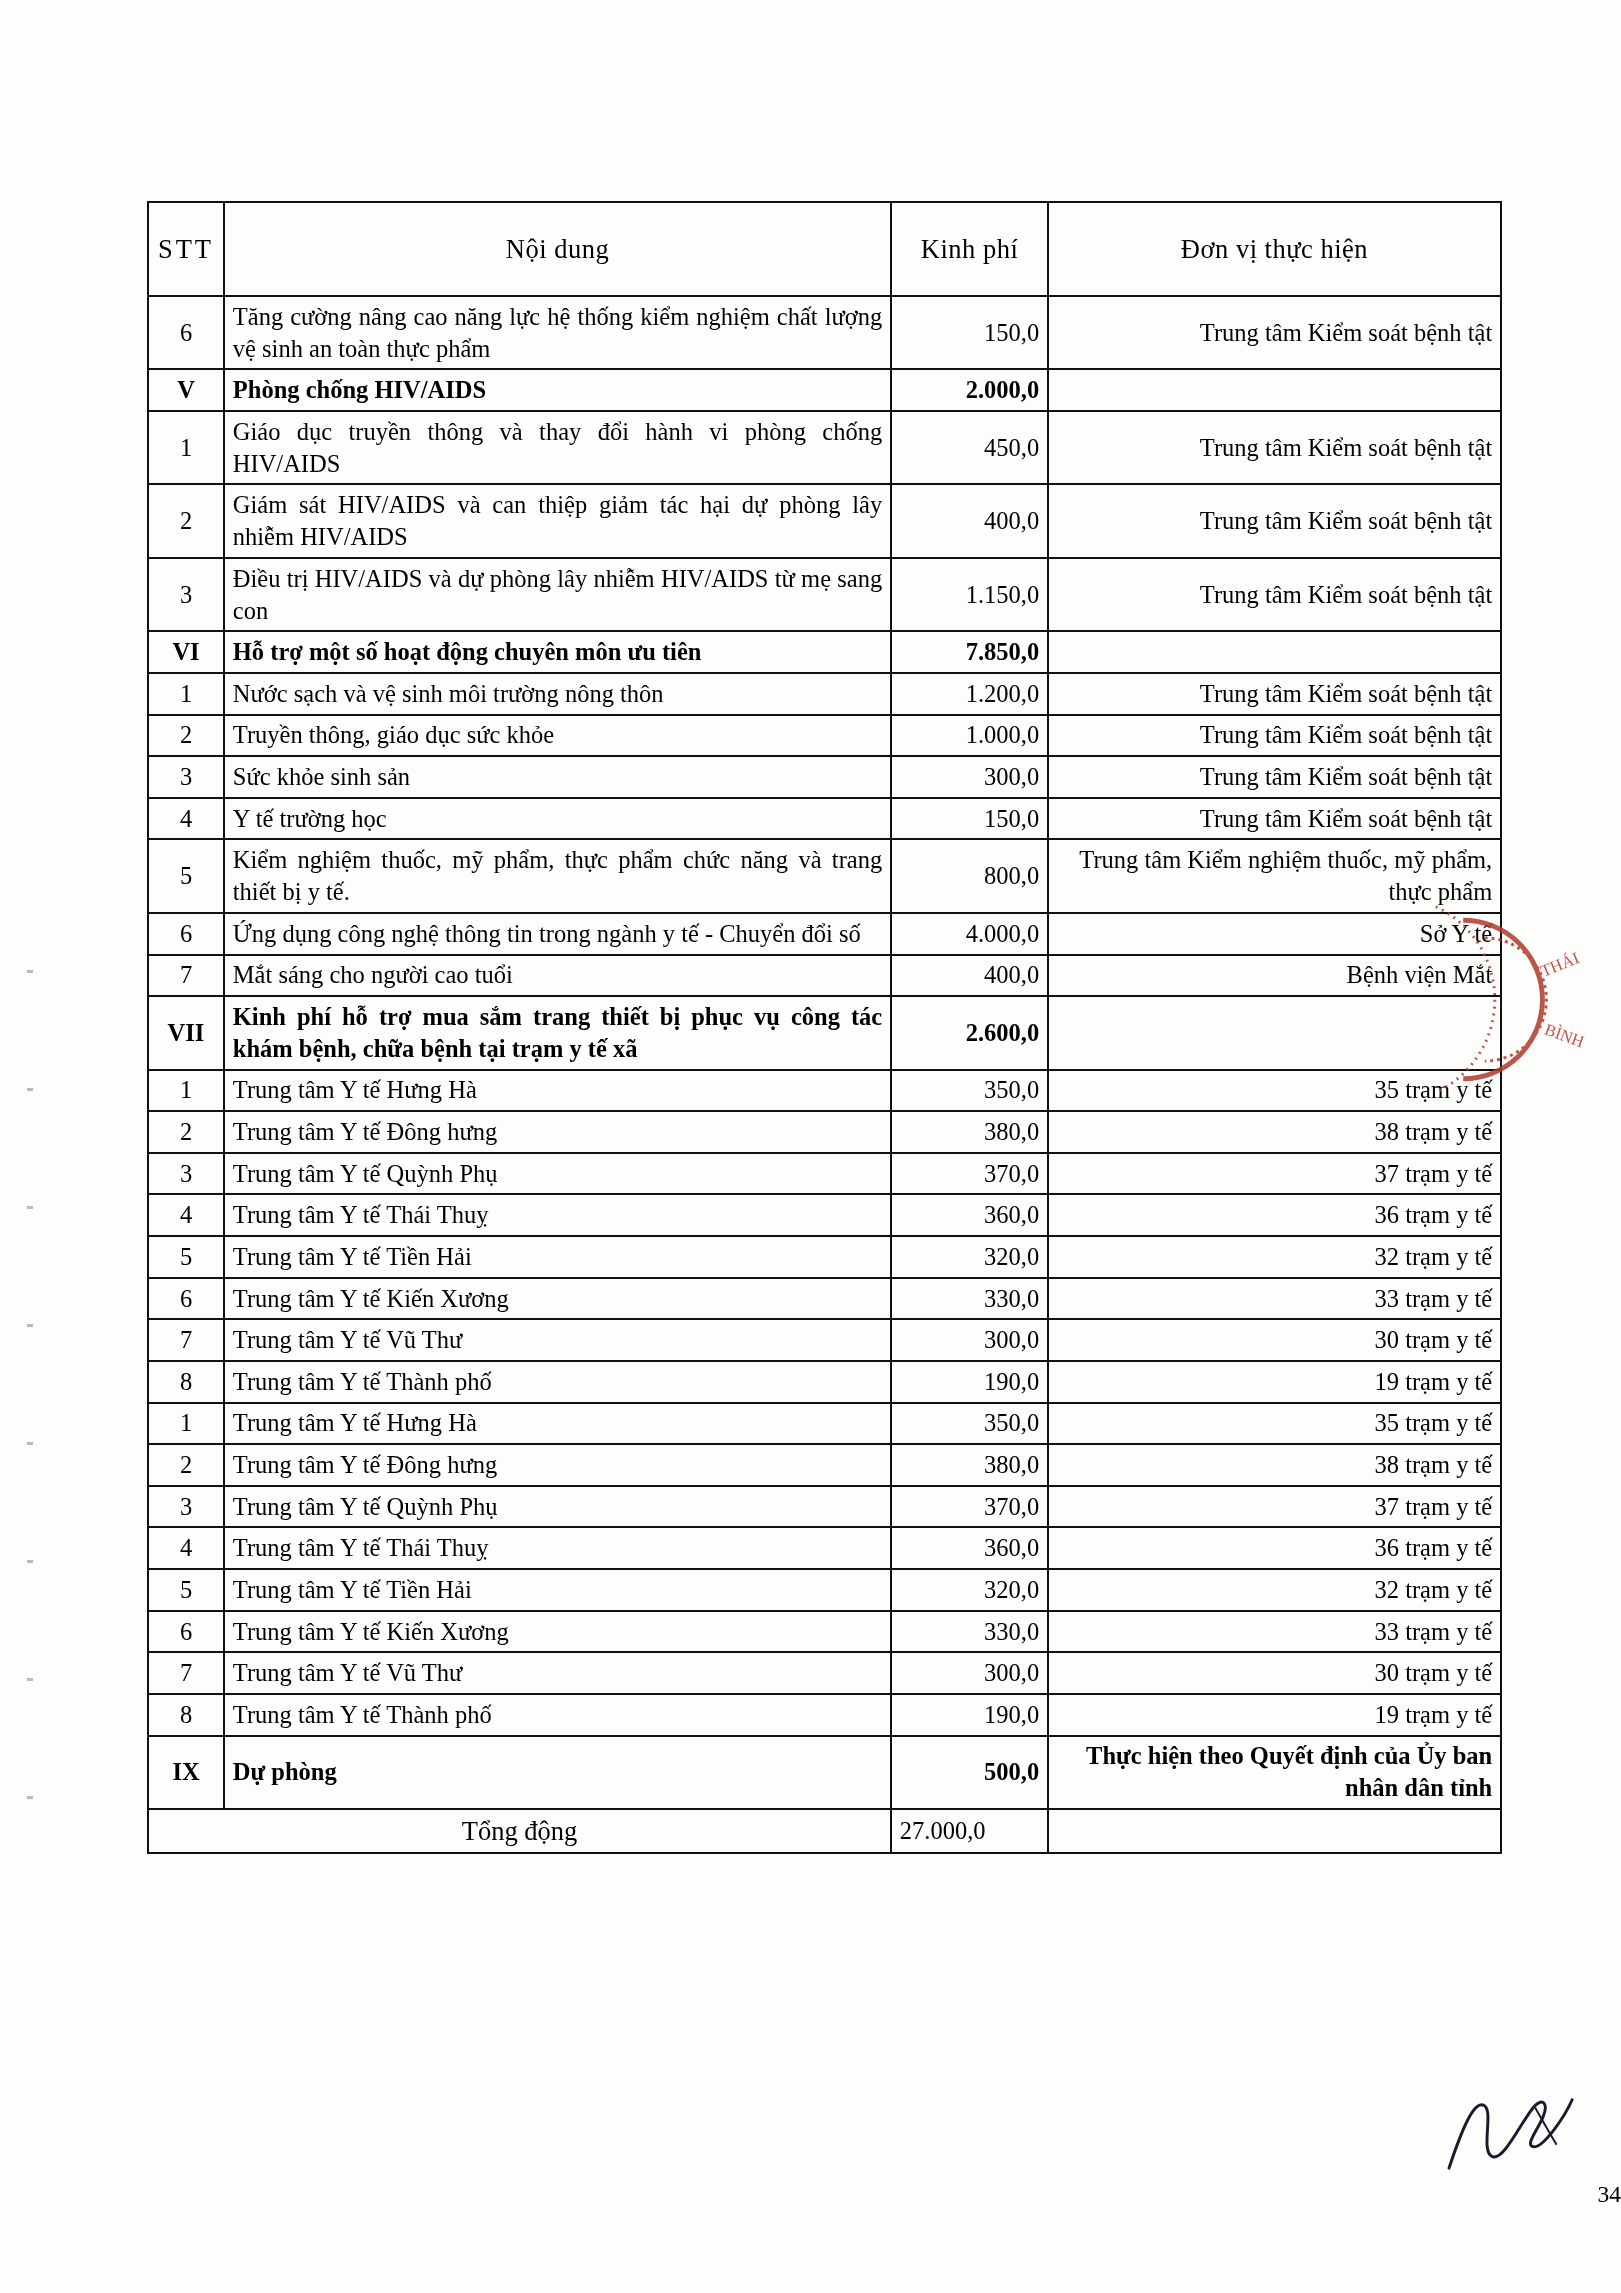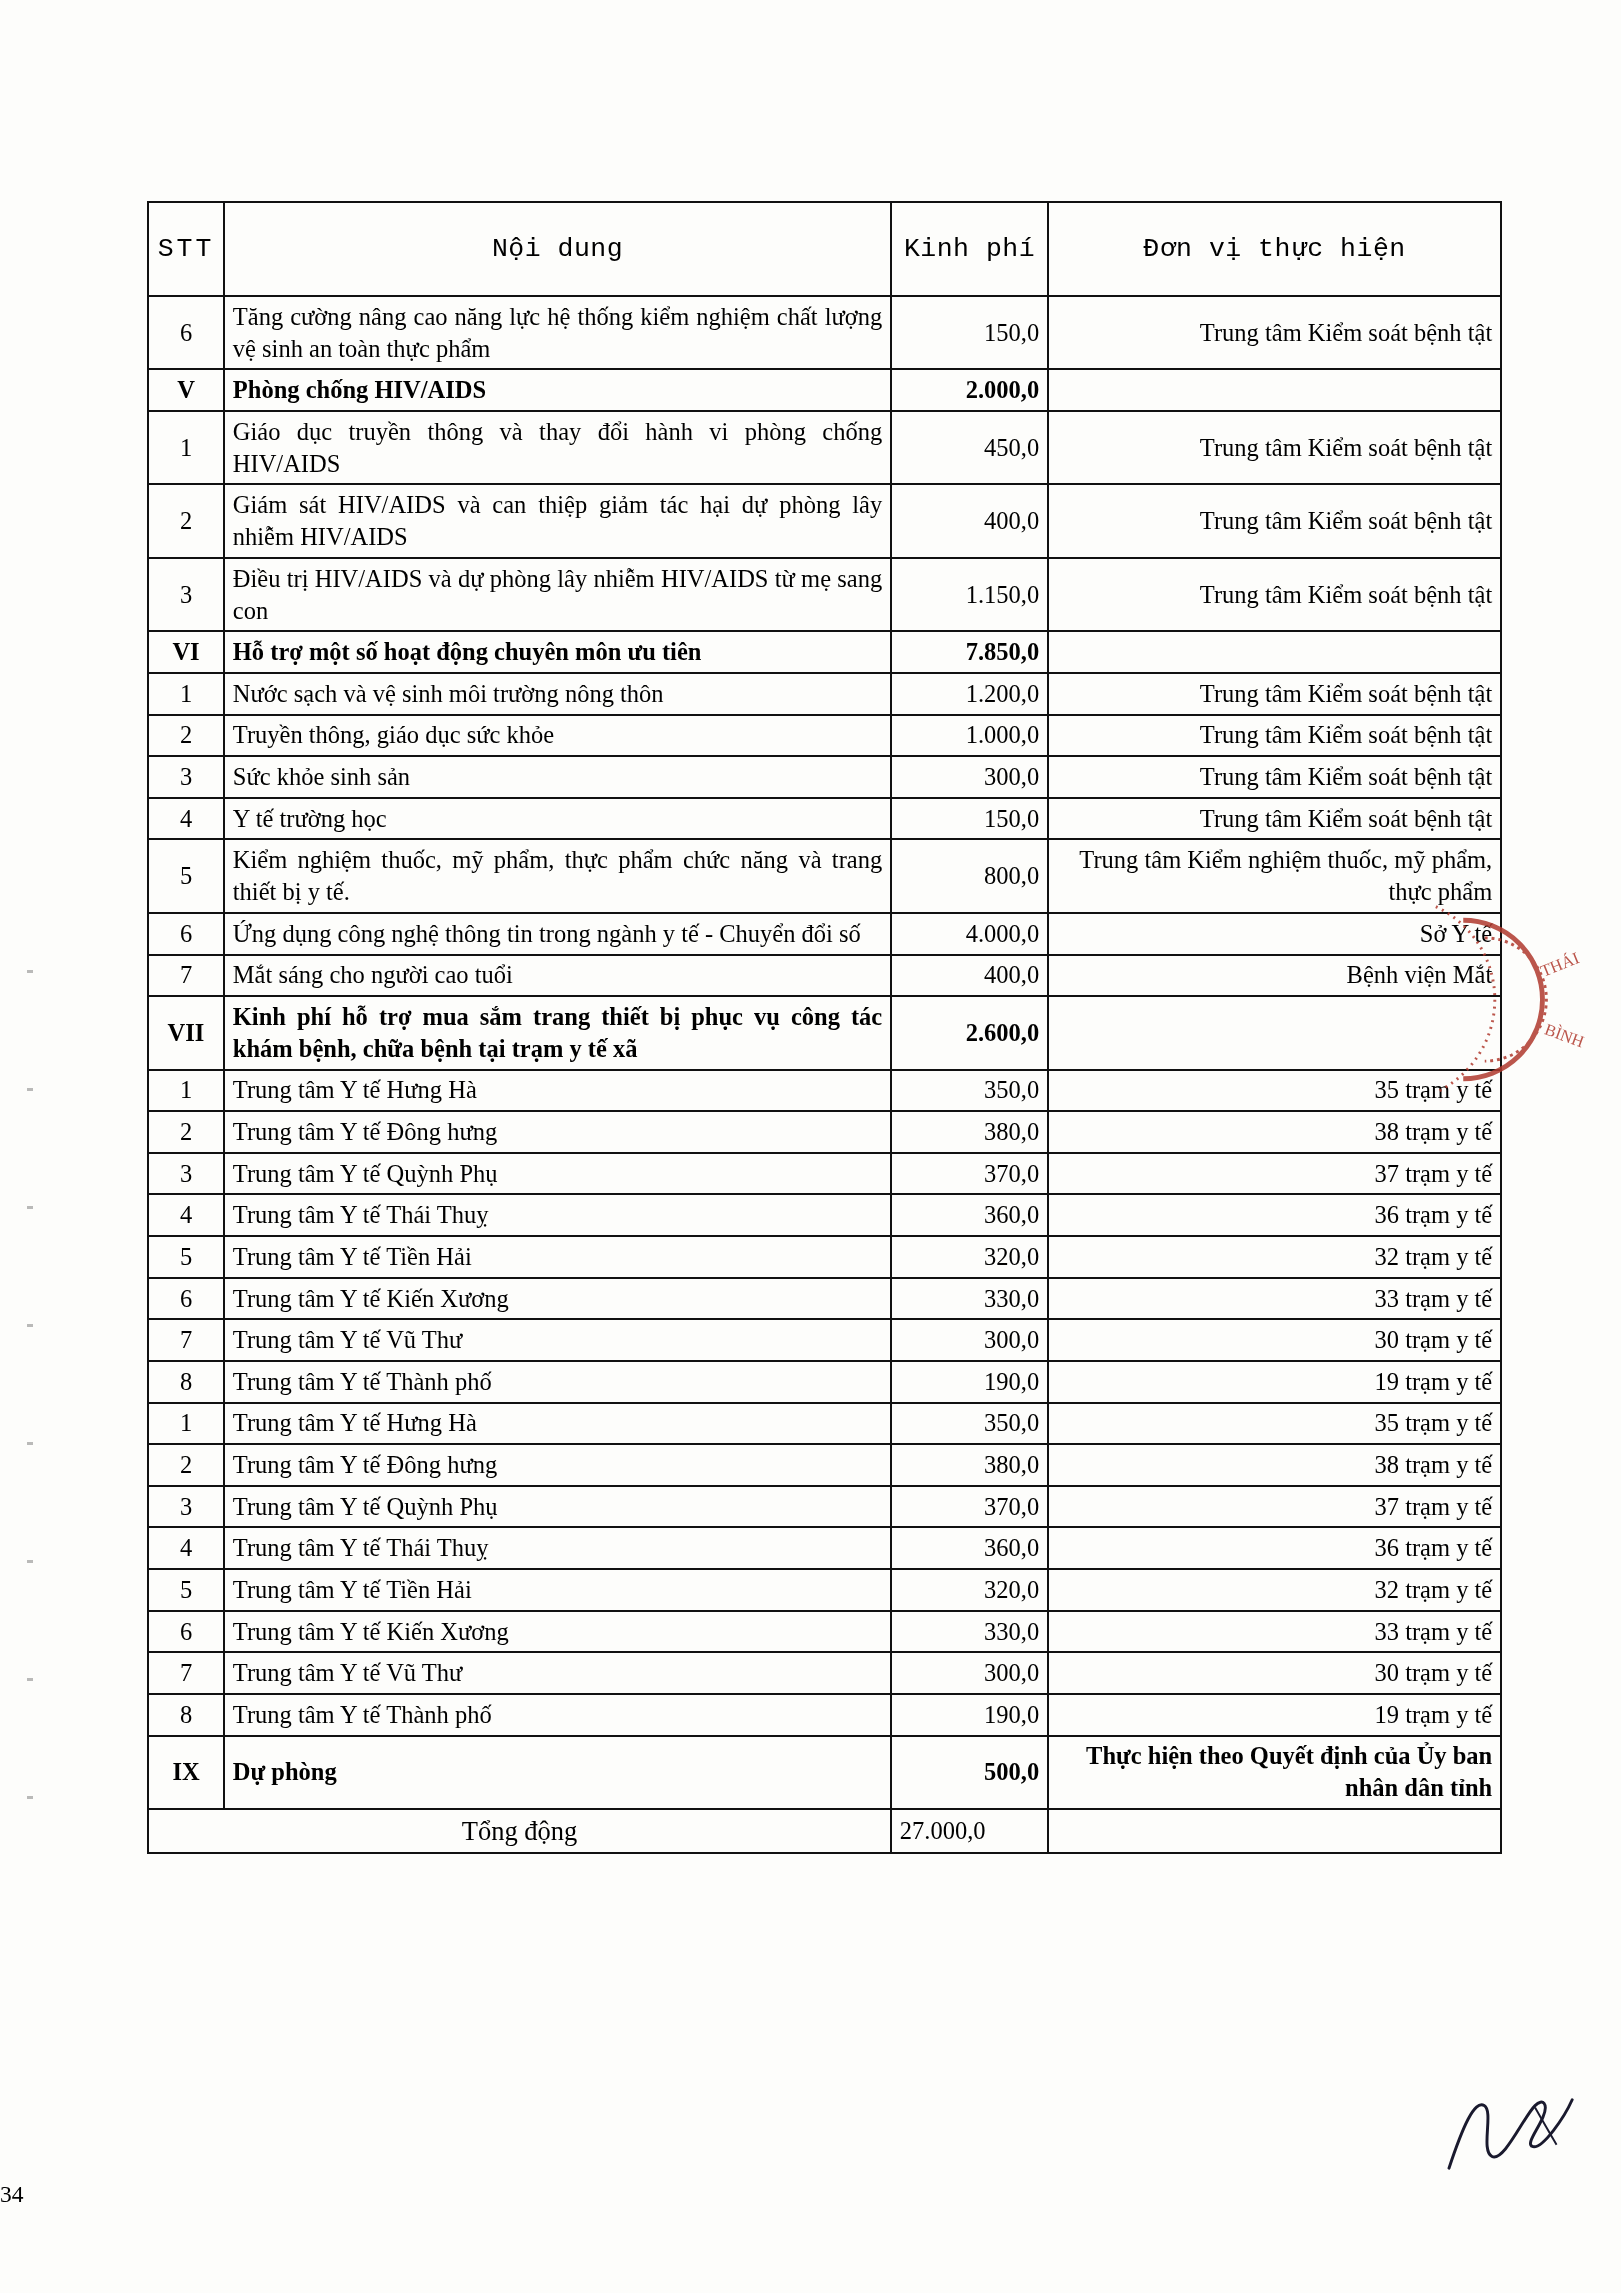--- a/index.html
+++ b/index.html
@@ -44,21 +44,20 @@
   col.c-noi { width: 667px; }
   col.c-kinh { width: 157px; }
   col.c-don { width: 453px; }
 
   th.head {
     text-align: center;
     font-weight: normal;
     font-size: 26.5px;
     letter-spacing: 0.5px;
     height: 84px;
-    font-family: Liberation Mono, monospace;
   }
   th.head.stt { letter-spacing: 2.9px; }
   td.stt {
     text-align: center;
     font-size: 24.5px;
   }
   td.noi {
     text-align: left;
     text-align: justify;
     text-justify: inter-word;
@@ -89,21 +88,21 @@
   td.total-val {
     text-align: left;
     font-weight: normal;
     padding-right: 9.8px;
   }
   .pagenum {
     position: absolute;
     top: 2181px;
     left: 0;
     width: 1621px;
-    text-align: left;
+    text-align: right;
     font-size: 23.5px;
     font-family: "Liberation Serif", serif;
   }
   
   .margin-dots {
     position: absolute;
     left: 27.4px;
     top: 970px;
     width: 5.9px;
     height: 882px;

